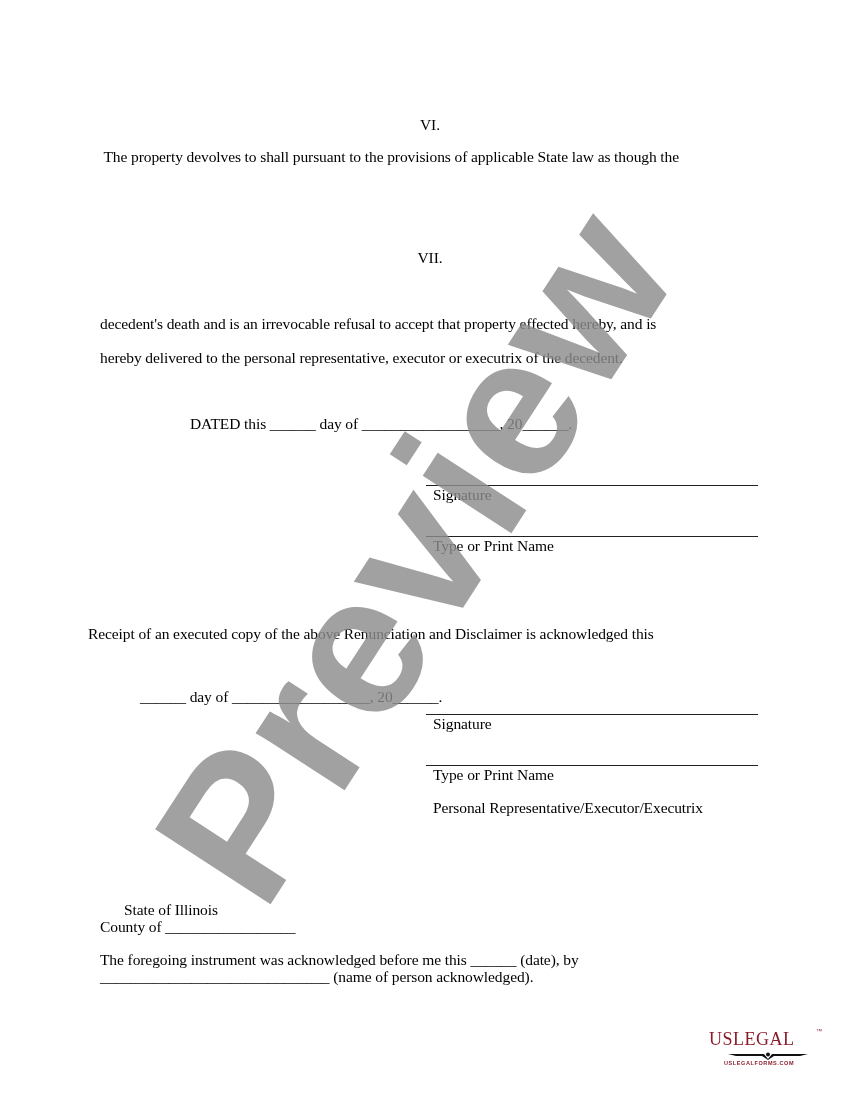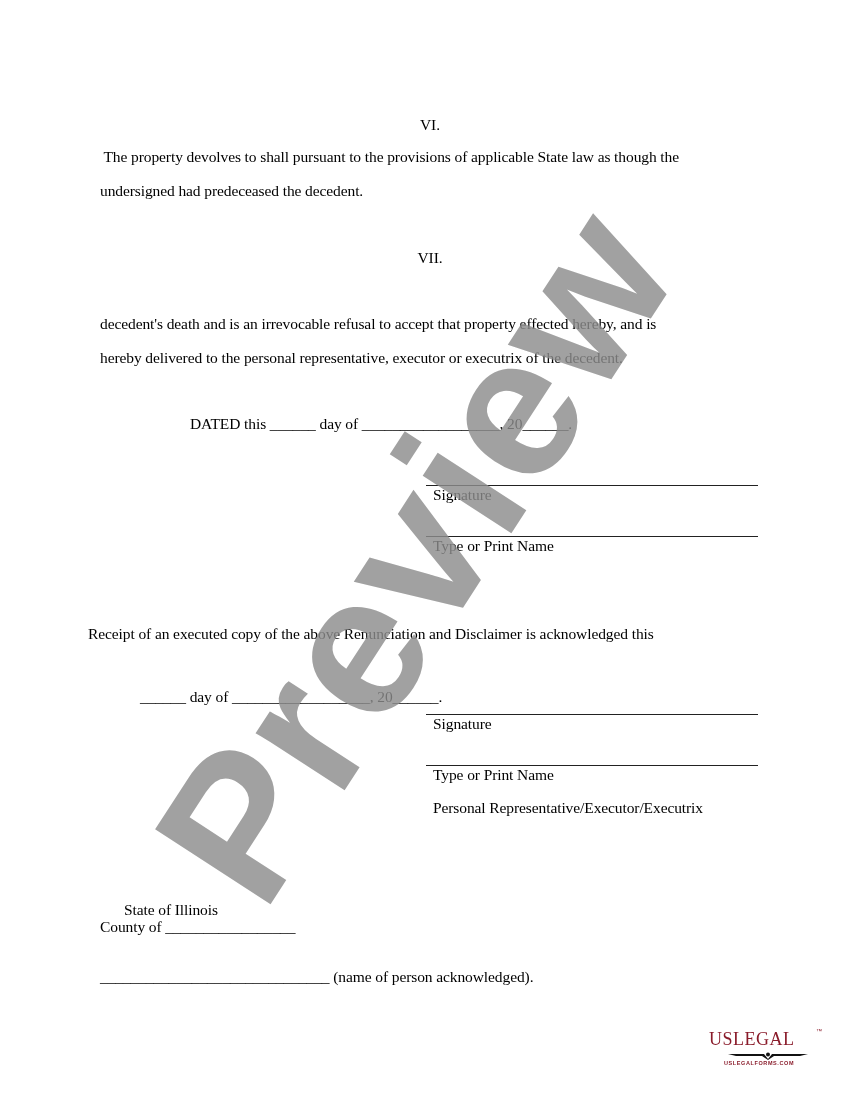--- a/index.html
+++ b/index.html
@@ -65,21 +65,20 @@
     .text-layer { position: absolute; left:0; top:0; width:850px; height:1100px; z-index: 2; }
   </style>
 </head>
 <body>
 
 <div class="page">
   <div class="text-layer">
 
     <div class="t center" style="top:116px;">VI.</div>
     <div class="t" style="left:100px; top:148px;"> The property devolves to shall pursuant to the provisions of applicable State law as though the</div>
-    <div class="t" style="left:100px; top:182px;">undersigned had predeceased the decedent.</div>
 
     <div class="t center" style="top:249px;">VII.</div>
     <div class="t" style="left:100px; top:315px;">decedent's death and is an irrevocable refusal to accept that property effected hereby, and is</div>
     <div class="t" style="left:100px; top:349px;">hereby delivered to the personal representative, executor or executrix of the decedent.</div>
 
     <div class="t" style="left:190px; top:415px;">DATED this ______ day of __________________, 20______.</div>
 
     <div class="sigline" style="top:485px;"></div>
     <div class="t" style="left:433px; top:486px;">Signature</div>
     <div class="sigline" style="top:536px;"></div>
@@ -89,20 +88,21 @@
     <div class="t" style="left:100px; top:688px;margin-left:40px;">______ day of __________________, 20______.</div>
 
     <div class="sigline" style="top:714px;"></div>
     <div class="t" style="left:433px; top:715px;">Signature</div>
     <div class="sigline" style="top:765px;"></div>
     <div class="t" style="left:433px; top:766px;">Type or Print Name</div>
     <div class="t" style="left:433px; top:799px;">Personal Representative/Executor/Executrix</div>
 
     <div class="t" style="left:100px; top:901px;margin-left:24px;">State of Illinois</div>
     <div class="t" style="left:100px; top:918px;">County of _________________</div>
+    <div class="t" style="left:100px; top:951px;">The foregoing instrument was acknowledged before me this ______ (date), by</div>
     <div class="t" style="left:100px; top:968px;">______________________________ (name of person acknowledged).</div>
   </div>
 
   <div class="watermark">Preview</div>
 
   <div class="logo">
     <span class="logo-text">USLEGAL</span>
     <span class="logo-tm">™</span>
     <svg class="logo-wings" width="80" height="8" viewBox="0 0 80 8">
       <path d="M0 2 L36 2 L40 7 L44 2 L80 2 L72 4 L46 4 L40 8 L34 4 L8 4 Z" fill="#111"></path>

